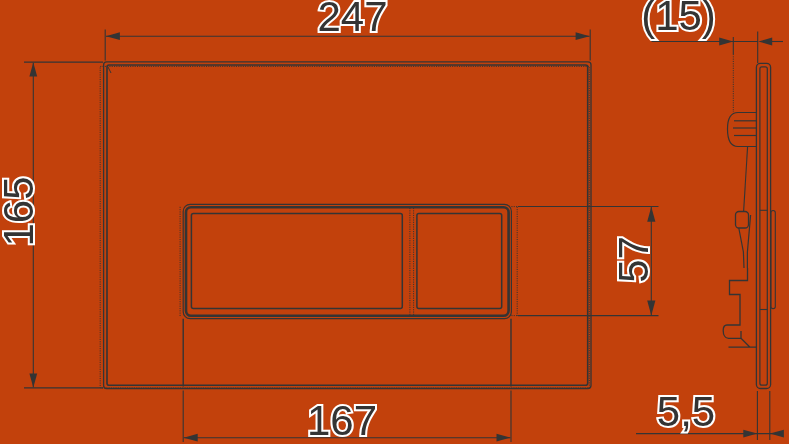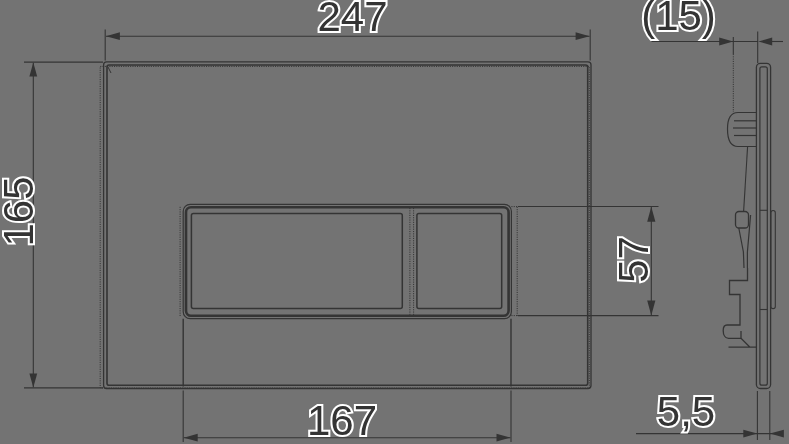--- a/index.html
+++ b/index.html
@@ -1,16 +1,16 @@
 <!DOCTYPE html>
 <html><head>
 <meta charset="utf-8">
 <style>
   html,body{margin:0;padding:0;background:#fff;}
-  #wrap{position:relative;width:789px;height:444px;background:#737373;overflow:hidden;}
+  #wrap{position:relative;width:789px;height:444px;background:#c2410c;overflow:hidden;}
   svg{position:absolute;left:0;top:0;}
   text{font-family:"Liberation Sans",sans-serif;fill:#343434;}
 </style>
 </head>
 <body>
 <div id="wrap">
 <svg width="789" height="444" viewBox="0 0 789 444" fill="none" stroke-linecap="butt">
 
   <rect x="103.6" y="61.8" width="487.4" height="326.7" rx="3" stroke="#343434" stroke-width="1.3"></rect>
 

